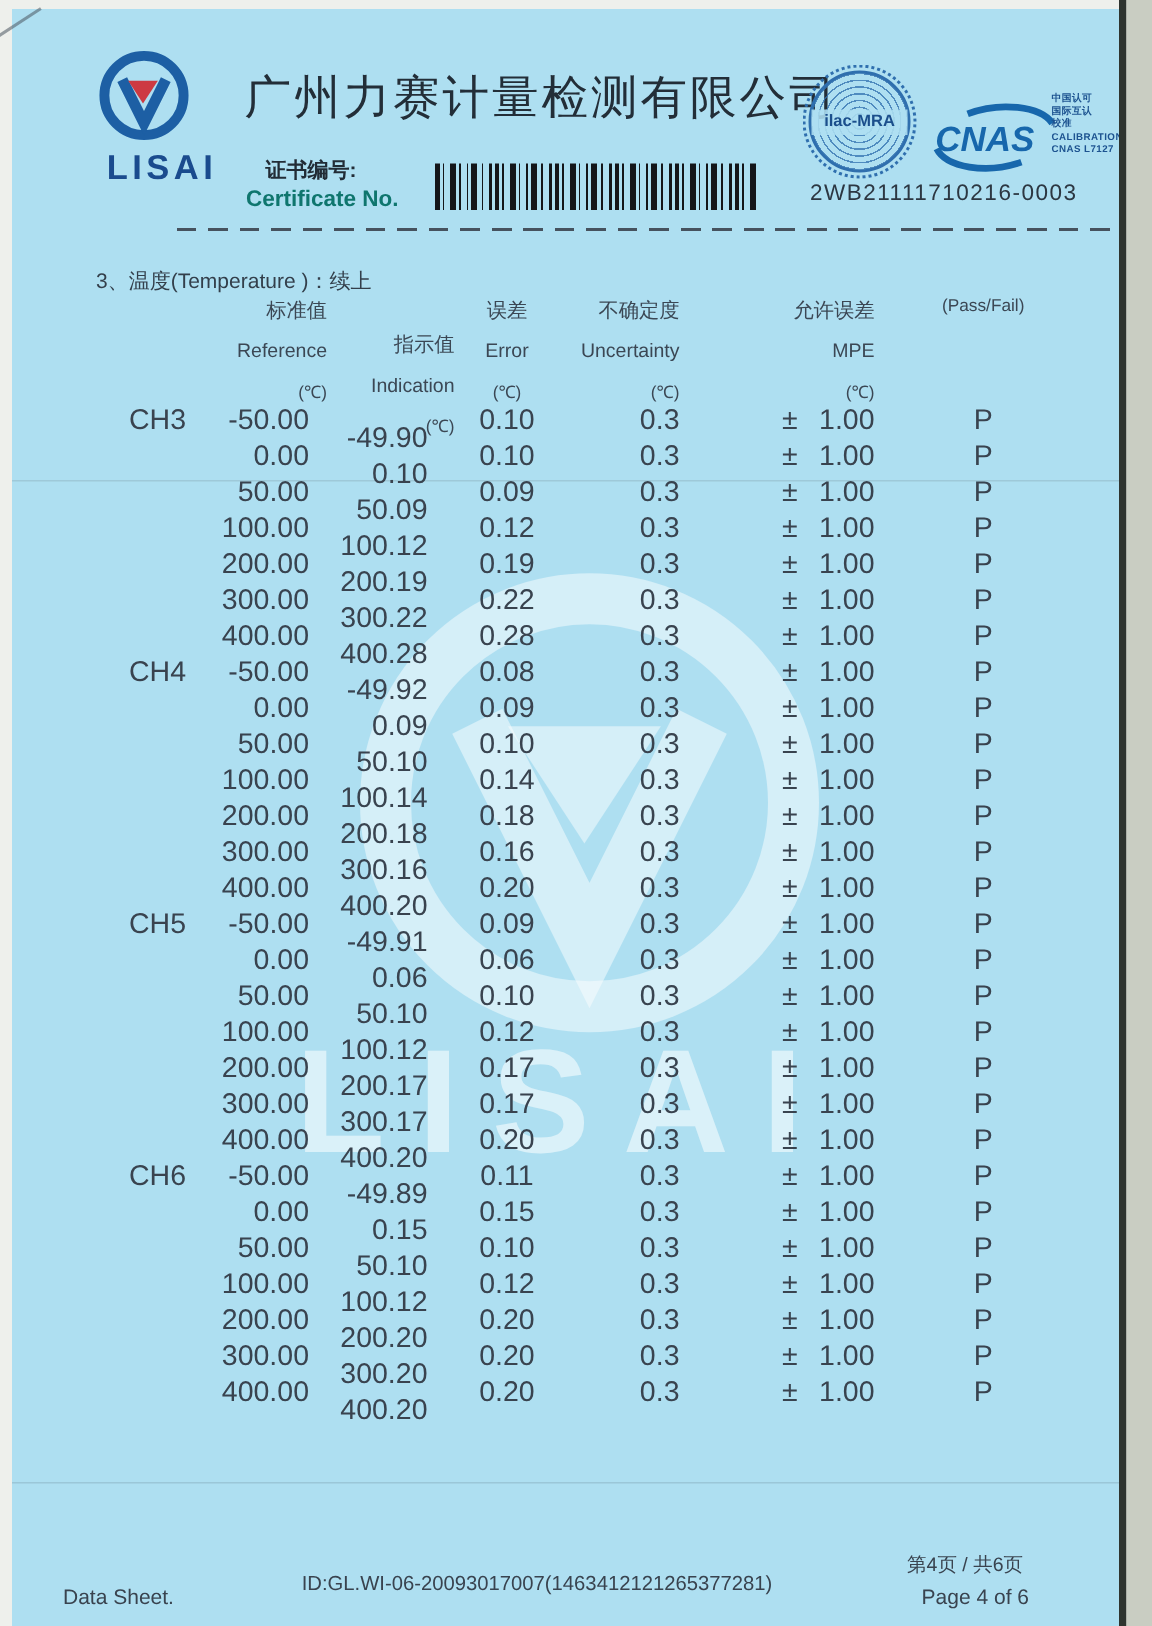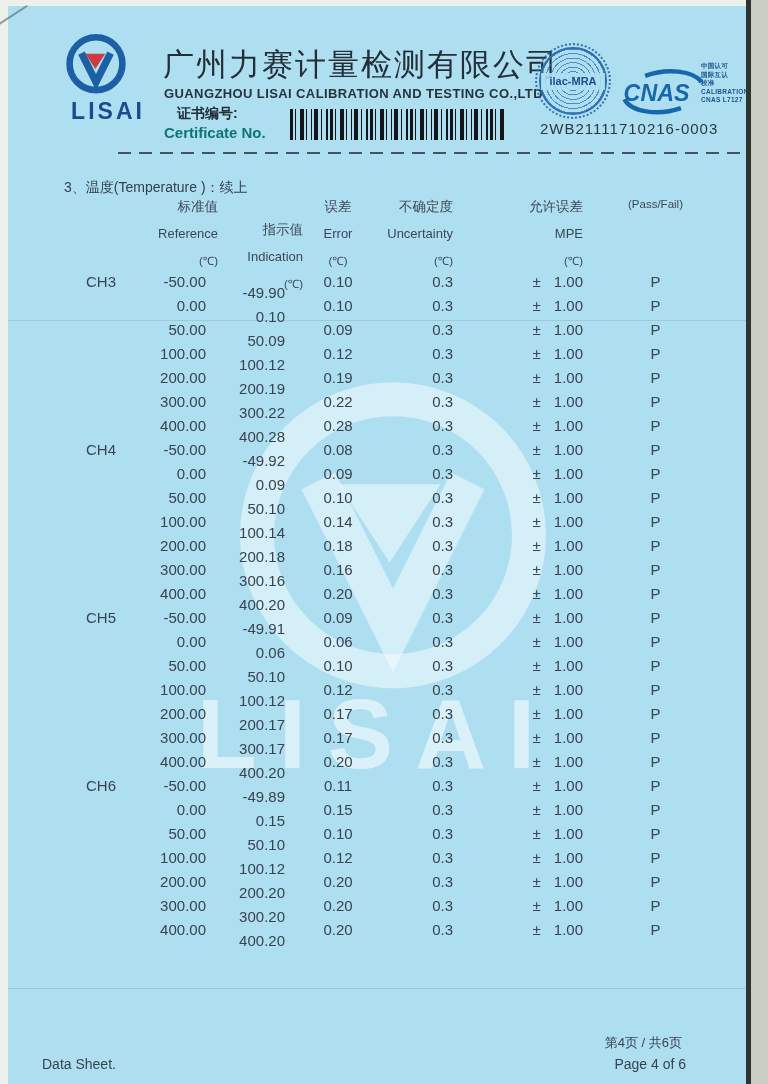--- a/index.html
+++ b/index.html
@@ -53,21 +53,21 @@
   
   .section-title { position:absolute; left:56px; top:173px; font-size:14px; color:#333f4b; }
 
   
   .thead-row { position:absolute; left:20px; top:192px; width:700px; display:flex; color:#3b4754; }
   .hcell { text-align:center; padding:0 !important; }
   .h-cn   { font-size:13.5px; height:28px; }
   .h-en   { font-size:13px;   height:27px; }
   .h-unit { font-size:11.5px; height:22px; }
   .tbody { position:absolute; left:20px; top:263px; width:700px; }
-  .trow { display:flex; height:24px; align-items:center; font-size:15px; color:#39434f; }
+  .trow { display:flex; height:24px; align-items:center; font-size:19px; color:#39434f; }
   .c-ch  { width:105px; text-align:left; padding-left:58px; }
   .c-ref { width:85px;  text-align:right; padding-right:12px; }
   .c-ind { width:85px;  text-align:right; padding-right:18px;margin-top:23px; }
   .c-err { width:70px;  text-align:center; }
   .c-unc { width:80px;  text-align:right; }
   .c-mpe { width:130px; text-align:right; word-spacing:9px; }
   .c-con { width:145px; text-align:center; }
 
   
   .wm-icon { position:absolute; left:215px; top:366px; opacity:.95; }
@@ -95,21 +95,20 @@
   <div class="wm-text">LISAI</div>
 
   <svg class="logo-icon" width="66" height="66" viewBox="0 0 100 100">
     <circle cx="50" cy="48" r="40" fill="none" stroke="#1d5fa4" stroke-width="10"></circle>
     <path d="M28 32 L50 76 L72 32" fill="none" stroke="#1d5fa4" stroke-width="11"></path>
     <polygon points="34,33 64,33 49,56" fill="#cd3a42"></polygon>
   </svg>
   <div class="logo-word">LISAI</div>
 
   <div class="company-cn">广州力赛计量检测有限公司</div>
-  <div class="company-en">GUANGZHOU LISAI CALIBRATION AND TESTING CO.,LTD</div>
   <div class="cert-label-cn">证书编号:</div>
   <div class="cert-label-en">Certificate No.</div>
   <div class="barcode"></div>
 
   <div class="ilac-seal">
     <div class="ilac-band">ilac-MRA</div>
   </div>
 
   <svg class="cnas-logo" width="86" height="48" viewBox="0 0 96 52">
     <path d="M28 8 C 52 -1 82 2 91 15" fill="none" stroke="#1767ac" stroke-width="5"></path>
@@ -413,20 +412,21 @@
         <div class="c-ind">400.20</div>
         <div class="c-err">0.20</div>
         <div class="c-unc">0.3</div>
         <div class="c-mpe">± 1.00</div>
         <div class="c-con">P</div>
       </div>
     </div>
 
   <div class="footer-label-cn">证书/报告内页:</div>
   <div class="footer-label-en">Data Sheet.</div>
+  <div class="footer-id">ID:GL.WI-06-20093017007(1463412121265377281)</div>
   <div class="footer-page-cn">第4页 / 共6页</div>
   <div class="footer-page-en">Page 4 of 6</div>
 
 </div>
 
 <div class="scan-right-dark"></div>
 <div class="scan-right-gray"></div>
 <div class="scan-corner-line"></div>
 
 </body></html>

